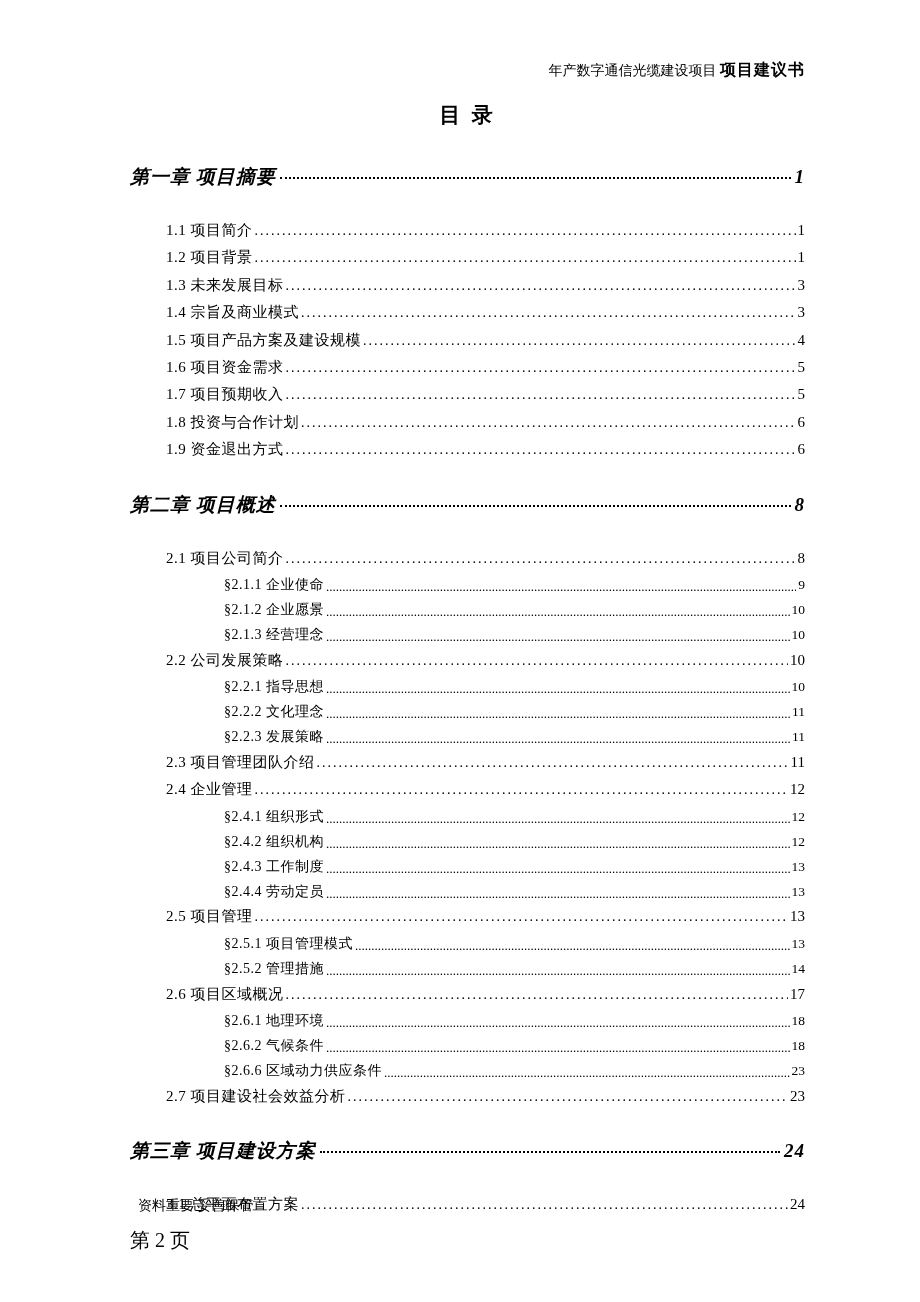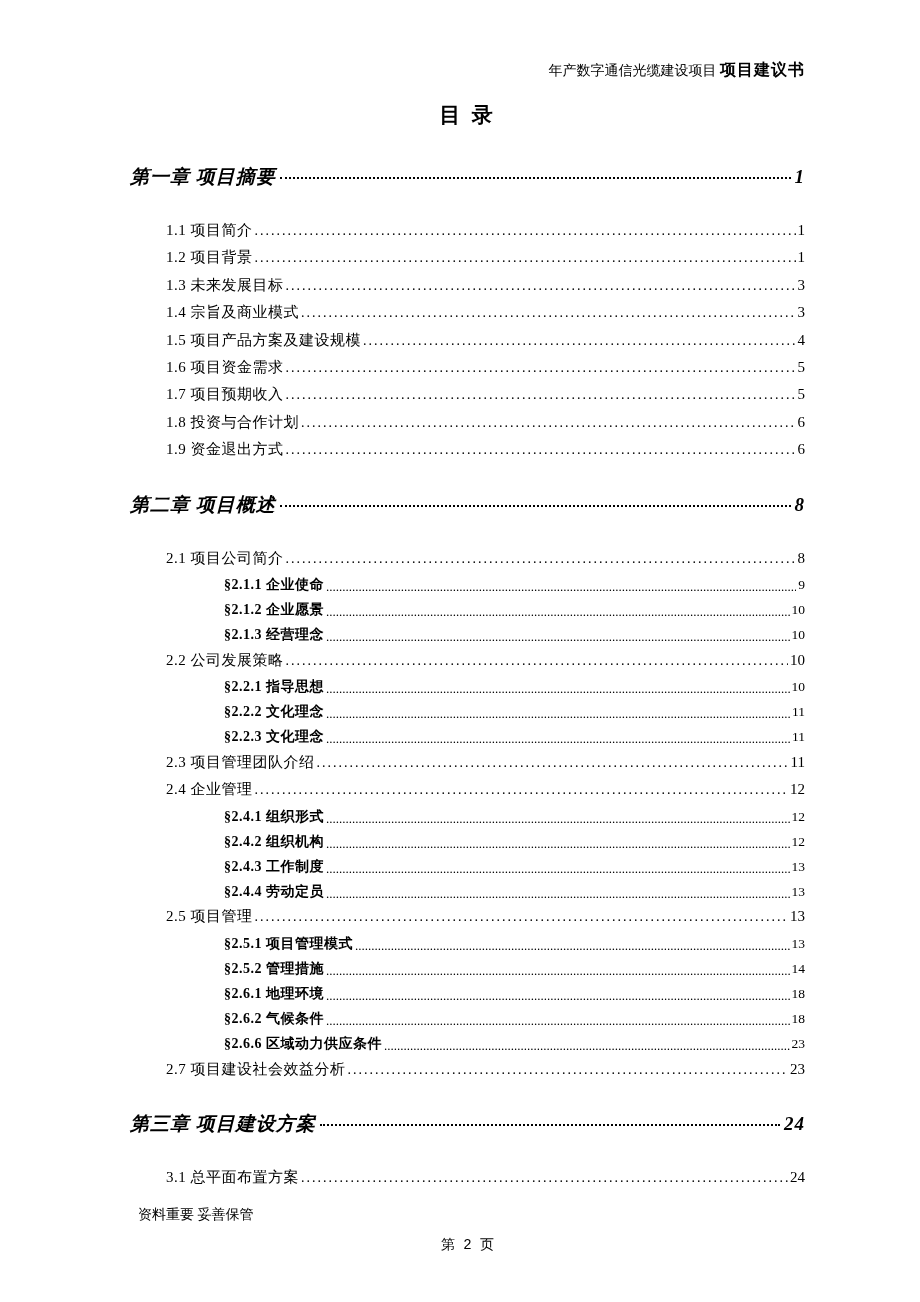--- a/index.html
+++ b/index.html
@@ -83,31 +83,31 @@
     }
     .section-label { white-space: nowrap; letter-spacing: 0.5px; }
     .sub-row {
       display: flex;
       align-items: baseline;
       font-size: 14px;
       margin-left: 94px;
       line-height: 1.7;
       margin-bottom: 1px;
     }
-    .sub-label { white-space: nowrap; letter-spacing: 0.5px; font-weight: bold; }
+    .sub-label { white-space: nowrap; letter-spacing: 0.5px; }
     .sub-page { font-size: 13.5px; }
     .section-block { margin-bottom: 0; }
     .footer {
       position: absolute;
       bottom: 48px;
       left: 130px;
       right: 115px;
     }
     .footer-note { font-size: 14px; margin-bottom: 12px; margin-left: 8px; }
-    .footer-page { text-align: center; font-size: 14px; font-family: Liberation Mono, monospace; }
+    .footer-page { font-size: 20px; }
   </style>
 </head>
 <body>
 
 <div class="header">
   <span class="light">年产数字通信光缆建设项目 </span><span class="bold">项目建议书</span>
 </div>
 
 <div class="title">目 录</div>
 
@@ -199,21 +199,21 @@
         <span class="sub-label">§2.2.1 指导思想</span>
         <span class="dots-tiny"></span>
         <span class="sub-page">10</span>
       </div>
       <div class="sub-row">
         <span class="sub-label">§2.2.2 文化理念</span>
         <span class="dots-tiny"></span>
         <span class="sub-page">11</span>
       </div>
       <div class="sub-row">
-        <span class="sub-label">§2.2.3 文化理念</span>
+        <span class="sub-label">§2.2.3 发展策略</span>
         <span class="dots-tiny"></span>
         <span class="sub-page">11</span>
       </div>
       <div class="section-row">
         <span class="section-label">2.3 项目管理团队介绍</span>
         <span class="dots-thin"></span>
         <span class="page">11</span>
       </div>
       <div class="section-row">
         <span class="section-label">2.4 企业管理</span>
@@ -247,20 +247,25 @@
       </div>
       <div class="sub-row">
         <span class="sub-label">§2.5.1 项目管理模式</span>
         <span class="dots-tiny"></span>
         <span class="sub-page">13</span>
       </div>
       <div class="sub-row">
         <span class="sub-label">§2.5.2 管理措施</span>
         <span class="dots-tiny"></span>
         <span class="sub-page">14</span>
+      </div>
+      <div class="section-row">
+        <span class="section-label">2.6 项目区域概况</span>
+        <span class="dots-thin"></span>
+        <span class="page">17</span>
       </div>
       <div class="sub-row">
         <span class="sub-label">§2.6.1 地理环境</span>
         <span class="dots-tiny"></span>
         <span class="sub-page">18</span>
       </div>
       <div class="sub-row">
         <span class="sub-label">§2.6.2 气候条件</span>
         <span class="dots-tiny"></span>
         <span class="sub-page">18</span>

